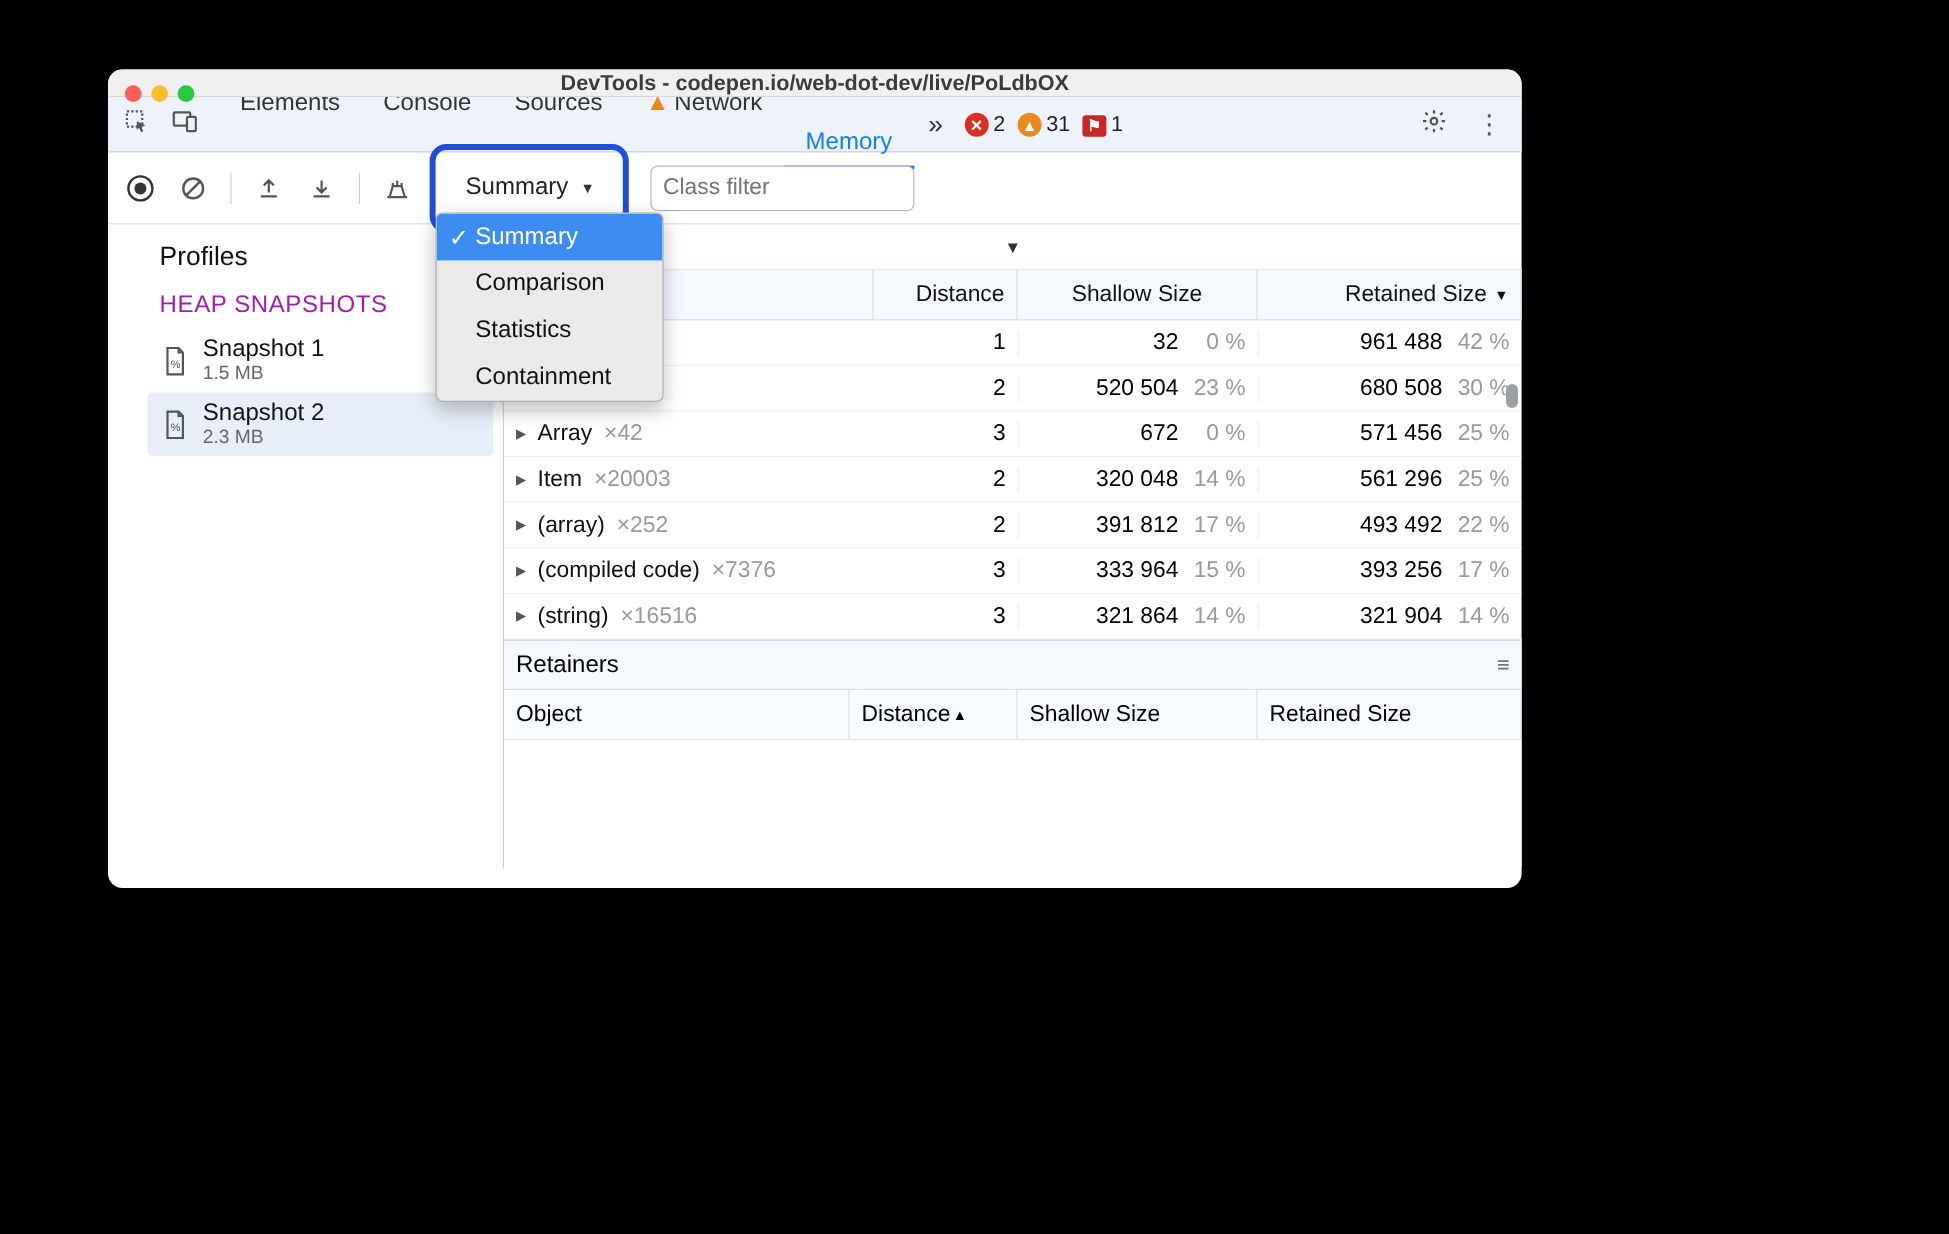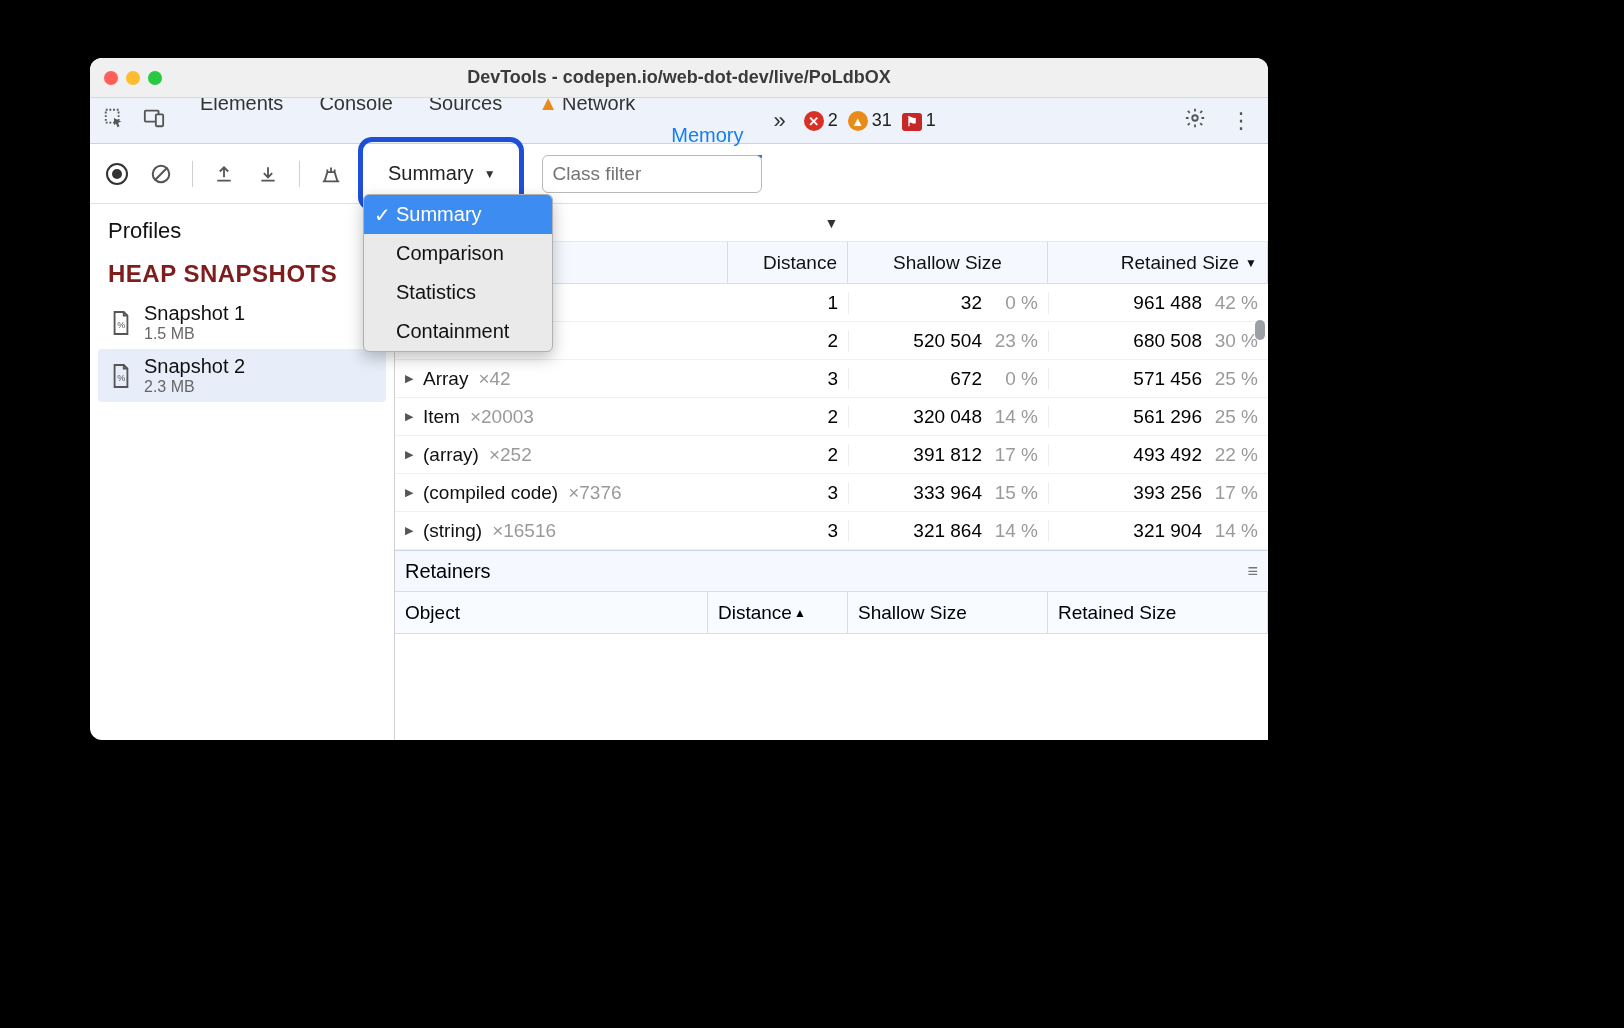--- a/index.html
+++ b/index.html
@@ -1,19 +1,19 @@
 <!DOCTYPE html>
 <html><head>
 <meta charset="utf-8">
 <style>
 * { box-sizing: border-box; margin: 0; padding: 0; font-family: -apple-system, BlinkMacSystemFont, "Segoe UI", Arial, sans-serif; }
 body { background: #000; width: 1624px; height: 1028px; position: relative; }
 .window { position: absolute; left: 90px; top: 58px; width: 1178px; height: 682px; background: #fff; border-radius: 12px; box-shadow: 0 20px 60px rgba(0,0,0,0.6); overflow: visible; }
 
-.titlebar { height: 40px; display: flex; align-items: center; background: #f0f0f0; border-top-left-radius: 12px; border-top-right-radius: 12px; padding: 0 12px; border-bottom: 1px solid #d8d8d8; position: relative; }
+.titlebar { height: 23px; display: flex; align-items: center; background: #f0f0f0; border-top-left-radius: 12px; border-top-right-radius: 12px; padding: 0 12px; border-bottom: 1px solid #d8d8d8; position: relative; }
 .traffic { display: flex; gap: 8px; position: absolute; left: 14px; top: 13px;}
 .traffic .dot { width: 14px; height: 14px; border-radius: 50%; }
 .dot.red { background:#ff5f57;} .dot.yellow{background:#febc2e;} .dot.green{background:#28c840;}
 .titlebar .title { flex:1; text-align:center; font-size: 18px; font-weight: 600; color:#3b3b3b;}
 
 .tabrow { height: 46px; background:#eef3fb; border-bottom: 1px solid #c8d2e0; display:flex; align-items:center; padding:0 6px; gap:4px; }
 .tabrow .ticon { width:36px; text-align:center; font-size:20px; color:#444; cursor:pointer;}
 .tabs { display:flex; gap:0; margin-left:6px; }
 .tab { padding: 8px 18px; font-size:20px; color:#333; cursor:pointer; border-bottom: 3px solid transparent;}
 .tab.active { color:#147ef2; border-bottom-color:#147ef2;margin-top:32px;}
@@ -33,24 +33,24 @@
 .dropdown-highlight { border:5px solid #1e4fd6; border-radius:14px; padding:11px; }
 .dropdown-btn { height:42px; padding:0 34px 0 14px; font-size:20px; color:#222; background:none; border:none; cursor:pointer; position:relative; display:flex; align-items:center;}
 .dropdown-btn::after { content:"▼"; font-size:12px; position:absolute; right:12px; color:#333;}
 .class-filter { margin-left:8px; height:38px; width:220px; border:1px solid #b8b8b8; border-radius:6px; padding:0 10px; font-size:19px; color:#888; background:#fff;}
 
 .dropdown-menu { position:absolute; top:52px; left:0; width:190px; background:#eaeaea; border:1px solid #b0b0b0; border-radius:6px; box-shadow:0 6px 16px rgba(0,0,0,0.25); z-index:50; overflow:hidden;}
 .dropdown-menu .item { padding:8px 12px 8px 32px; font-size:20px; color:#111; cursor:pointer; position:relative;}
 .dropdown-menu .item.selected { background:#3d8cf2; color:#fff;}
 .dropdown-menu .item.selected::before { content:"✓"; position:absolute; left:10px;}
 
-.body { display:flex; height: calc(100% - 40px - 46px - 60px);}
+.body { display:flex; height: calc(100% - 40px - 46px - 60px); margin-left: 25px;}
 .sidebar { width:305px; border-right:1px solid #d0d0d0; padding:14px 8px; }
 .sidebar h2 { font-size:22px; font-weight:500; color:#111; margin:0 10px 16px;}
-.section-label { font-size:24px; color:#7f1d1d; margin:6px 10px 8px; letter-spacing:0.5px;font-weight:bold;}
+.section-label { font-size:20px; color:#a21caf; margin:6px 10px 8px; letter-spacing:0.5px;}
 .snap { display:flex; align-items:center; gap:10px; padding:6px 10px; border-radius:4px; cursor:pointer;}
 .snap.active { background:#e7eef9;}
 .snap .sname { font-size:20px; color:#111;}
 .snap .ssize { font-size:16px; color:#666;}
 .snap .sicon { width:26px; height:30px; display:flex; align-items:center; justify-content:center;}
 
 .main { flex:1; display:flex; flex-direction:column;}
 .filter-row { height:38px; border-bottom:1px solid #e3e9f2; display:flex; align-items:center; justify-content:center;}
 .filter-row .caret { font-size:14px; color:#333; cursor:pointer;}
 .table-head { display:flex; height:42px; border-bottom:1px solid #d5dde8; background:#f5f9ff;}

